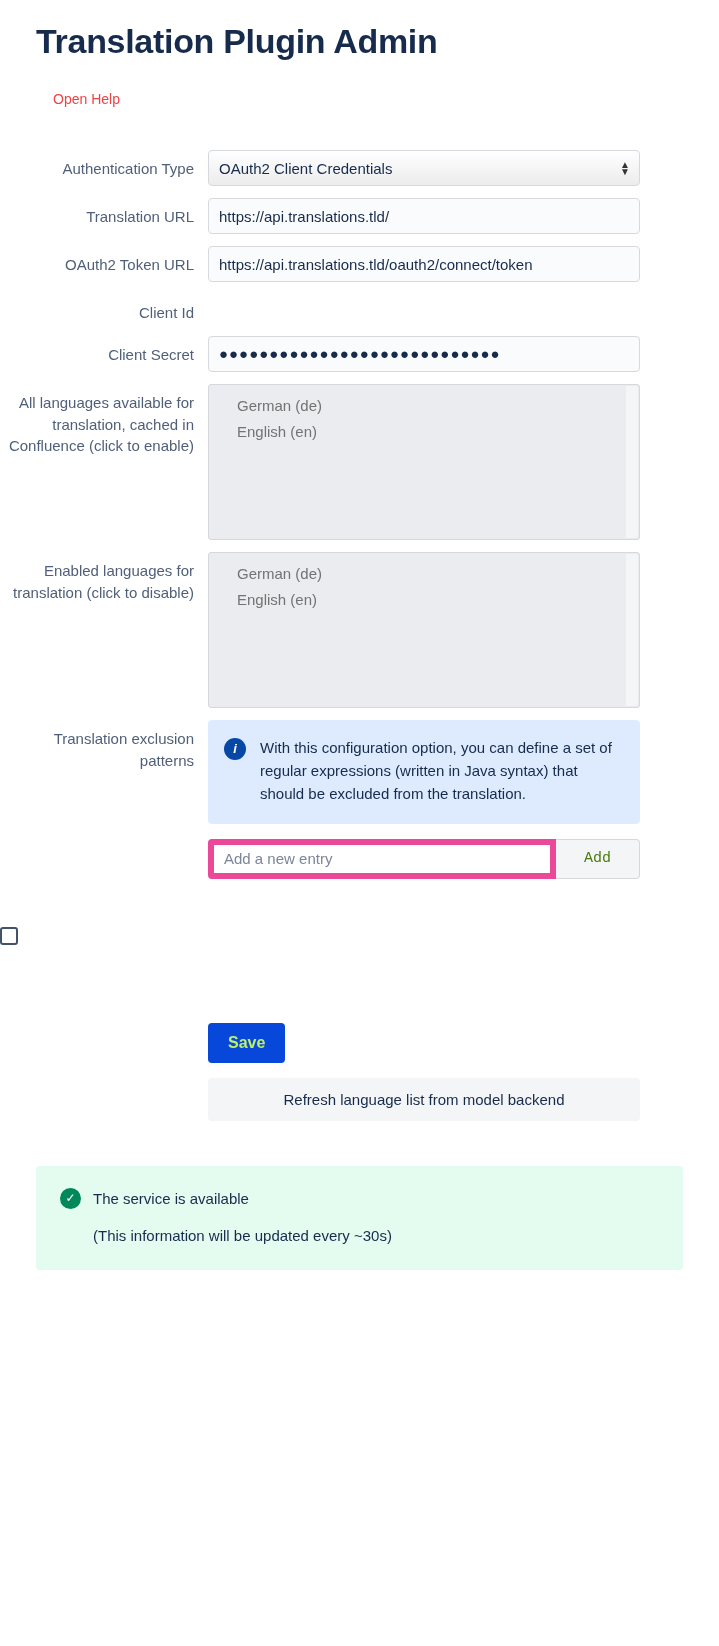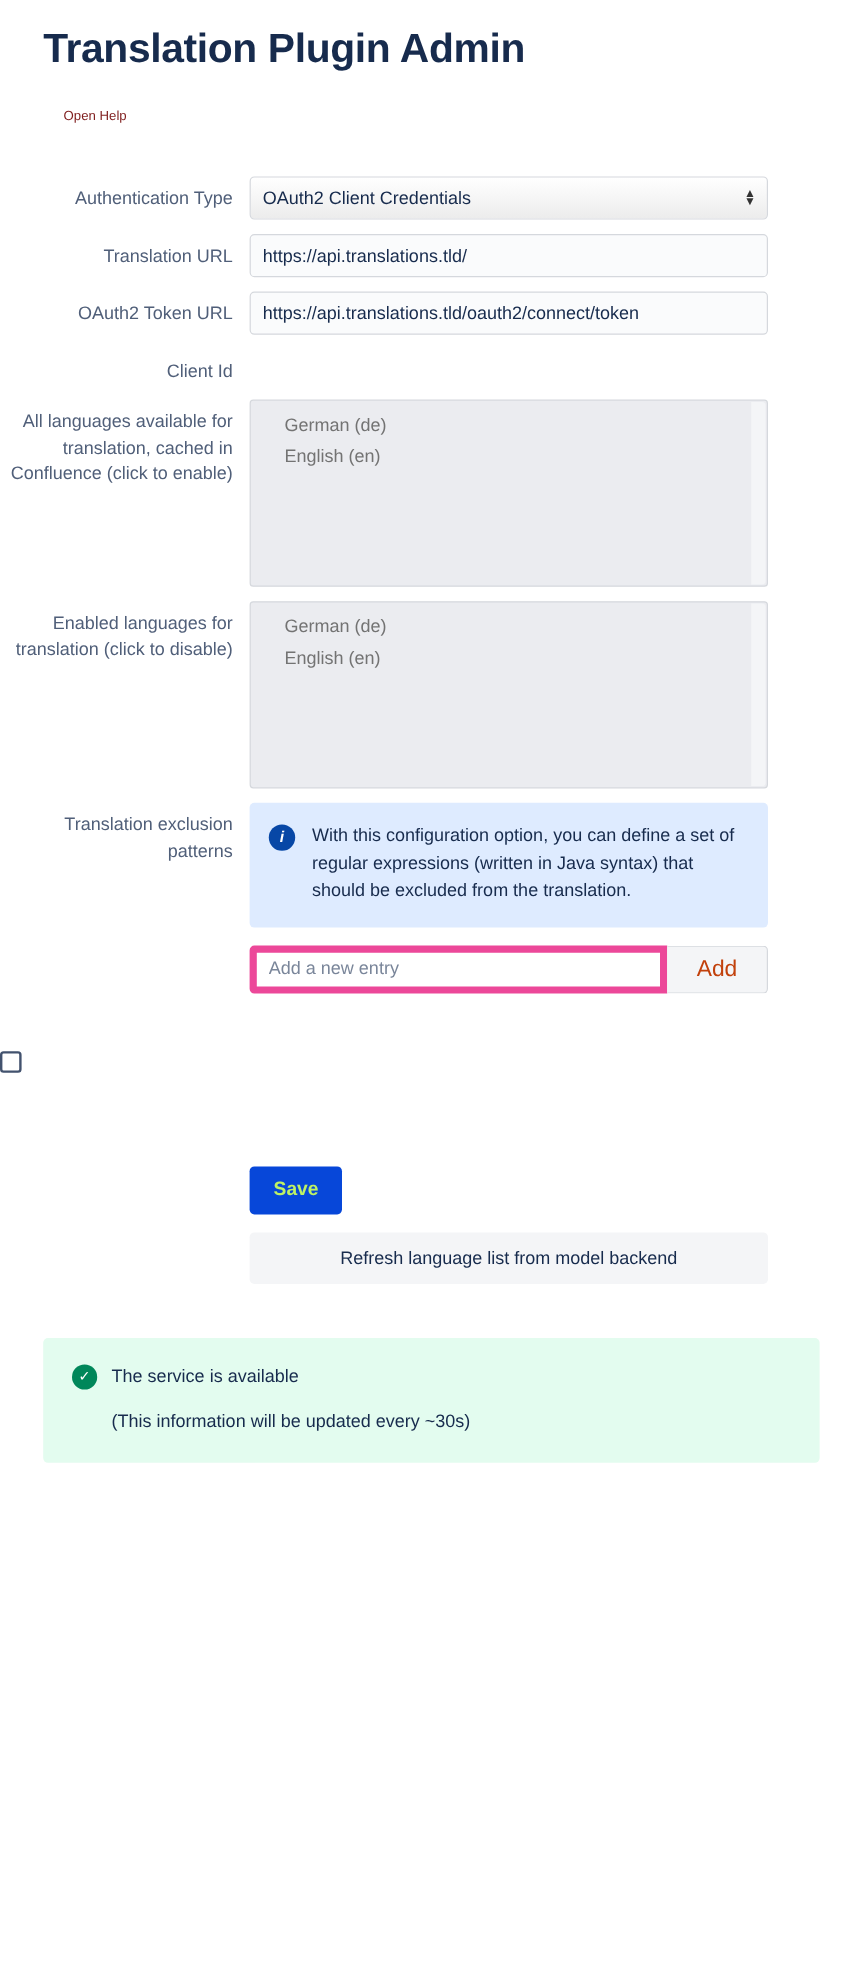--- a/index.html
+++ b/index.html
@@ -21,22 +21,22 @@
   }
   .page-title {
     font-size: 34px;
     font-weight: bold;
     color: #172b4d;
     margin: 22px 0 0 36px;
     letter-spacing: -0.3px;
   }
   .help-link {
     margin: 30px 0 0 53px;
-    font-size: 11px;
-    color: #7f1d1d;
+    font-size: 14px;
+    color: #ef4444;
     display: inline-block;
     cursor: pointer;
   }
   .form {
     margin-top: 42px;
   }
   .row {
     display: flex;
     align-items: flex-start;
     margin-bottom: 12px;
@@ -158,23 +158,23 @@
     outline: none;
   }
   .add-row input::placeholder { color: #7a869a; }
   .add-btn {
     width: 84px;
     height: 40px;
     border: 1px solid #d5d8dd;
     border-left: none;
     border-radius: 0 4px 4px 0;
     background: #f4f5f7;
-    font-size: 19px;
-    font-family: Liberation Sans, sans-serif;
-    color: #c2410c;
+    font-size: 15px;
+    font-family: Liberation Mono, monospace;
+    color: #4d7c0f;
     cursor: pointer;
   }
   .checkbox {
     width: 18px;
     height: 18px;
     border: 2px solid #42526e;
     border-radius: 3px;
     background: #ffffff;
     cursor: pointer;
     margin-top: 6px;
@@ -269,20 +269,26 @@
       <div class="label">OAuth2 Token URL</div>
       <div class="field">
         <input class="input-ctl" type="text" value="https://api.translations.tld/oauth2/connect/token" style="">
       </div>
     </div>
 
     <div class="row">
       <div class="label">Client Id</div>
     </div>
 
+    <div class="row">
+      <div class="label">Client Secret</div>
+      <div class="field">
+        <input class="input-ctl pw" type="text" value="●●●●●●●●●●●●●●●●●●●●●●●●●●●●" style="">
+      </div>
+    </div>
 
     <div class="row">
       <div class="label">All languages available for translation, cached in Confluence (click to enable)</div>
       <div class="field">
         <div class="listbox">
           <div class="opt">German (de)</div>
           <div class="opt">English (en)</div>
           <div class="scrollbar"></div>
         </div>
       </div>

